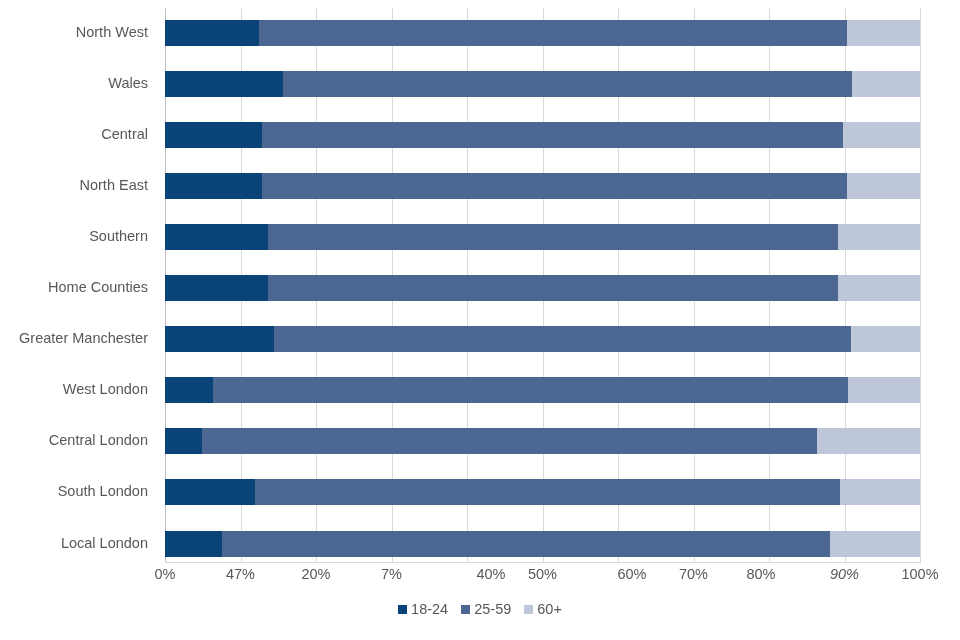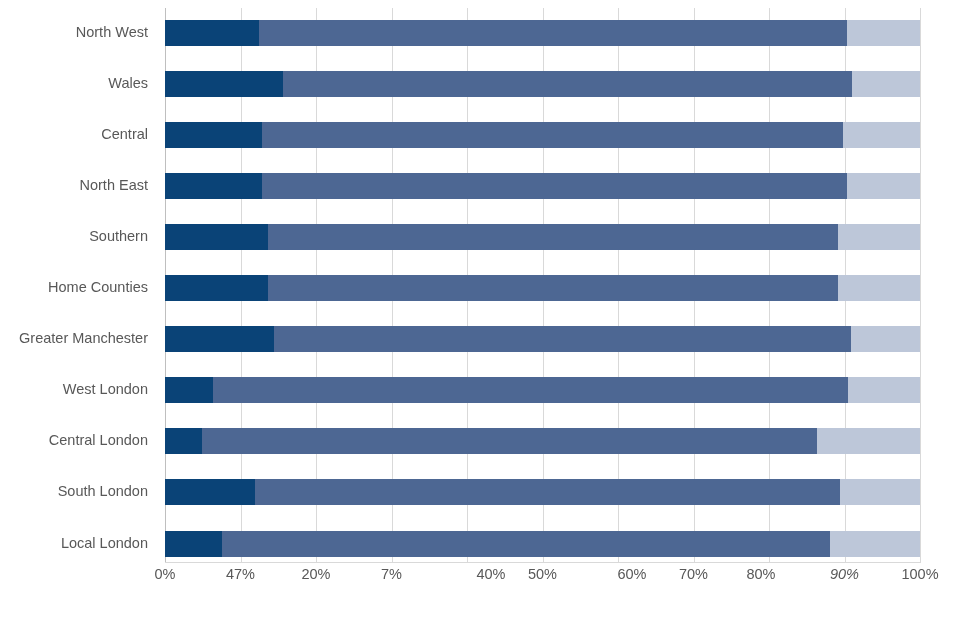--- a/index.html
+++ b/index.html
@@ -218,14 +218,28 @@
       <div class="tick-label" style="left: 391.5px;">7%</div>
       <div class="tick-label" style="left: 467px; margin-left: 24px;">40%</div>
       <div class="tick-label" style="left: 542.5px;">50%</div>
       <div class="tick-label" style="left: 632px;">60%</div>
       <div class="tick-label" style="left: 693.5px;">70%</div>
       <div class="tick-label" style="left: 729px; margin-left: 32px;">80%</div>
       <div class="tick-label" style="left: 844.5px; font-style: italic;">90%</div>
       <div class="tick-label" style="left: 920px;">100%</div>
     </div>
 
+  <div class="legend" id="legend">
+      <div class="legend-item">
+        <span class="legend-swatch" style="background: rgb(10, 67, 119);"></span>
+        <span class="legend-text">18-24</span>
+      </div>
+      <div class="legend-item">
+        <span class="legend-swatch" style="background: rgb(77, 103, 147);"></span>
+        <span class="legend-text">25-59</span>
+      </div>
+      <div class="legend-item">
+        <span class="legend-swatch" style="background: rgb(189, 199, 217);"></span>
+        <span class="legend-text">60+</span>
+      </div>
+    </div>
 
 </div>
 
 </body></html>

